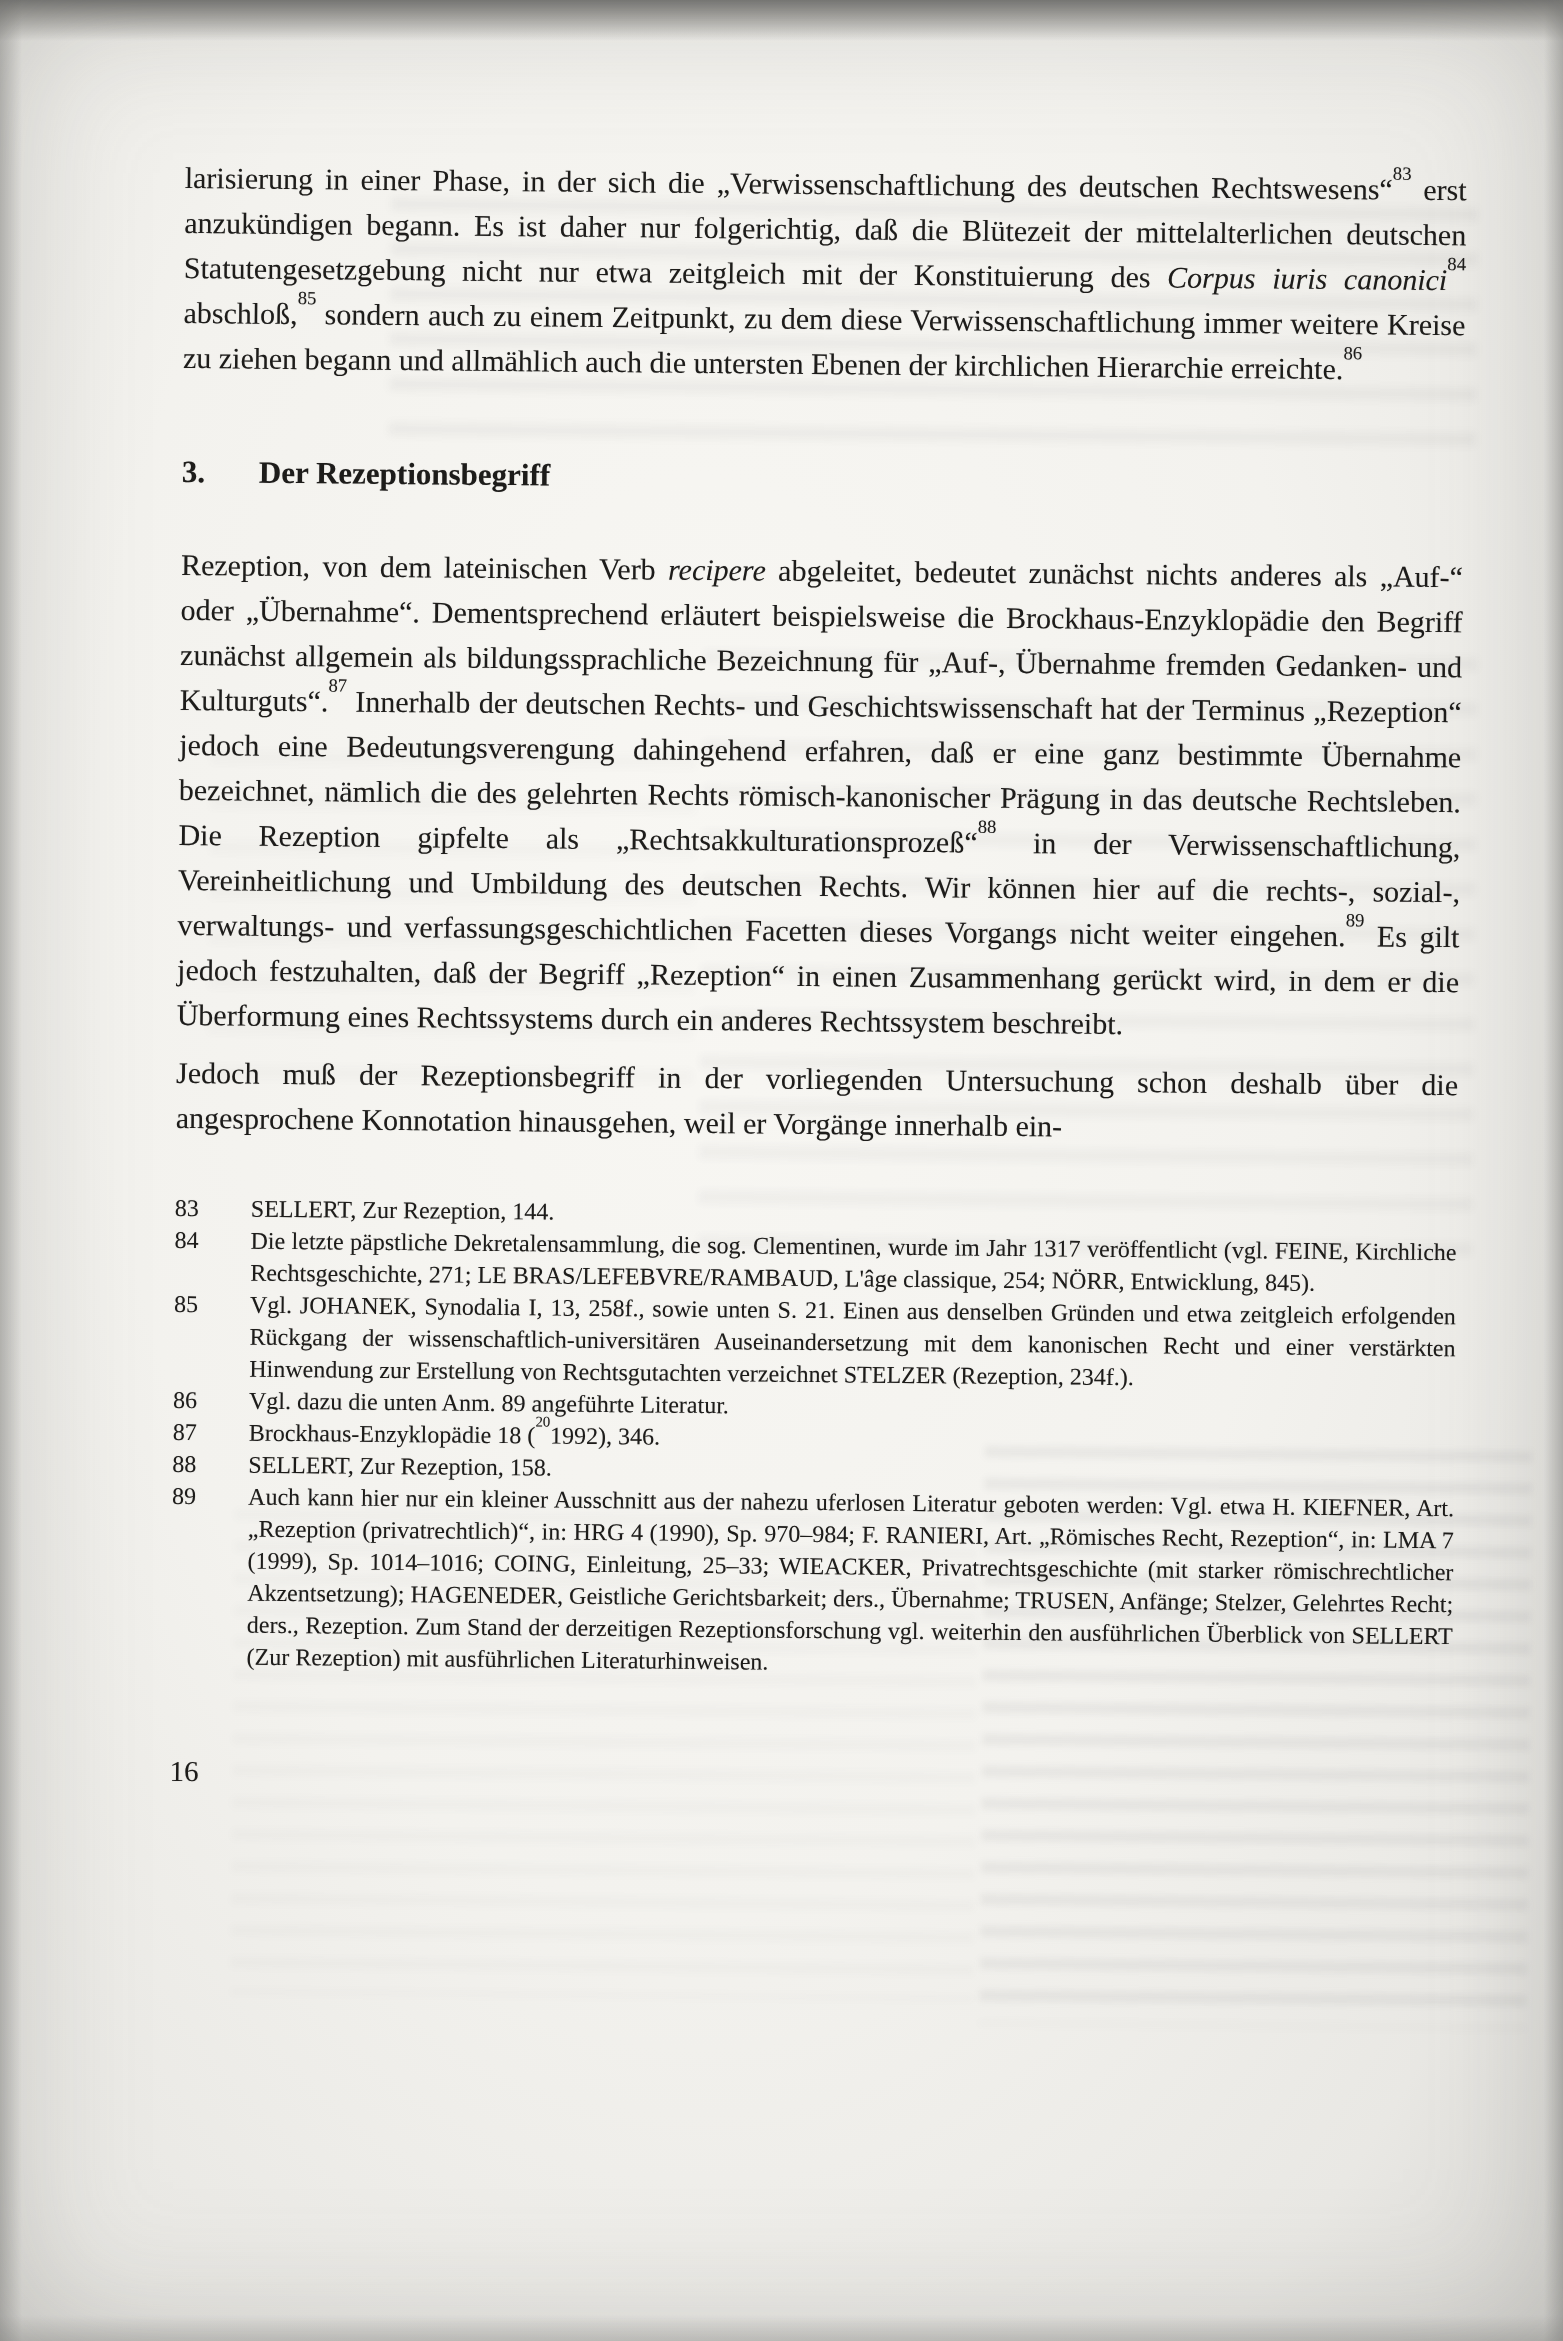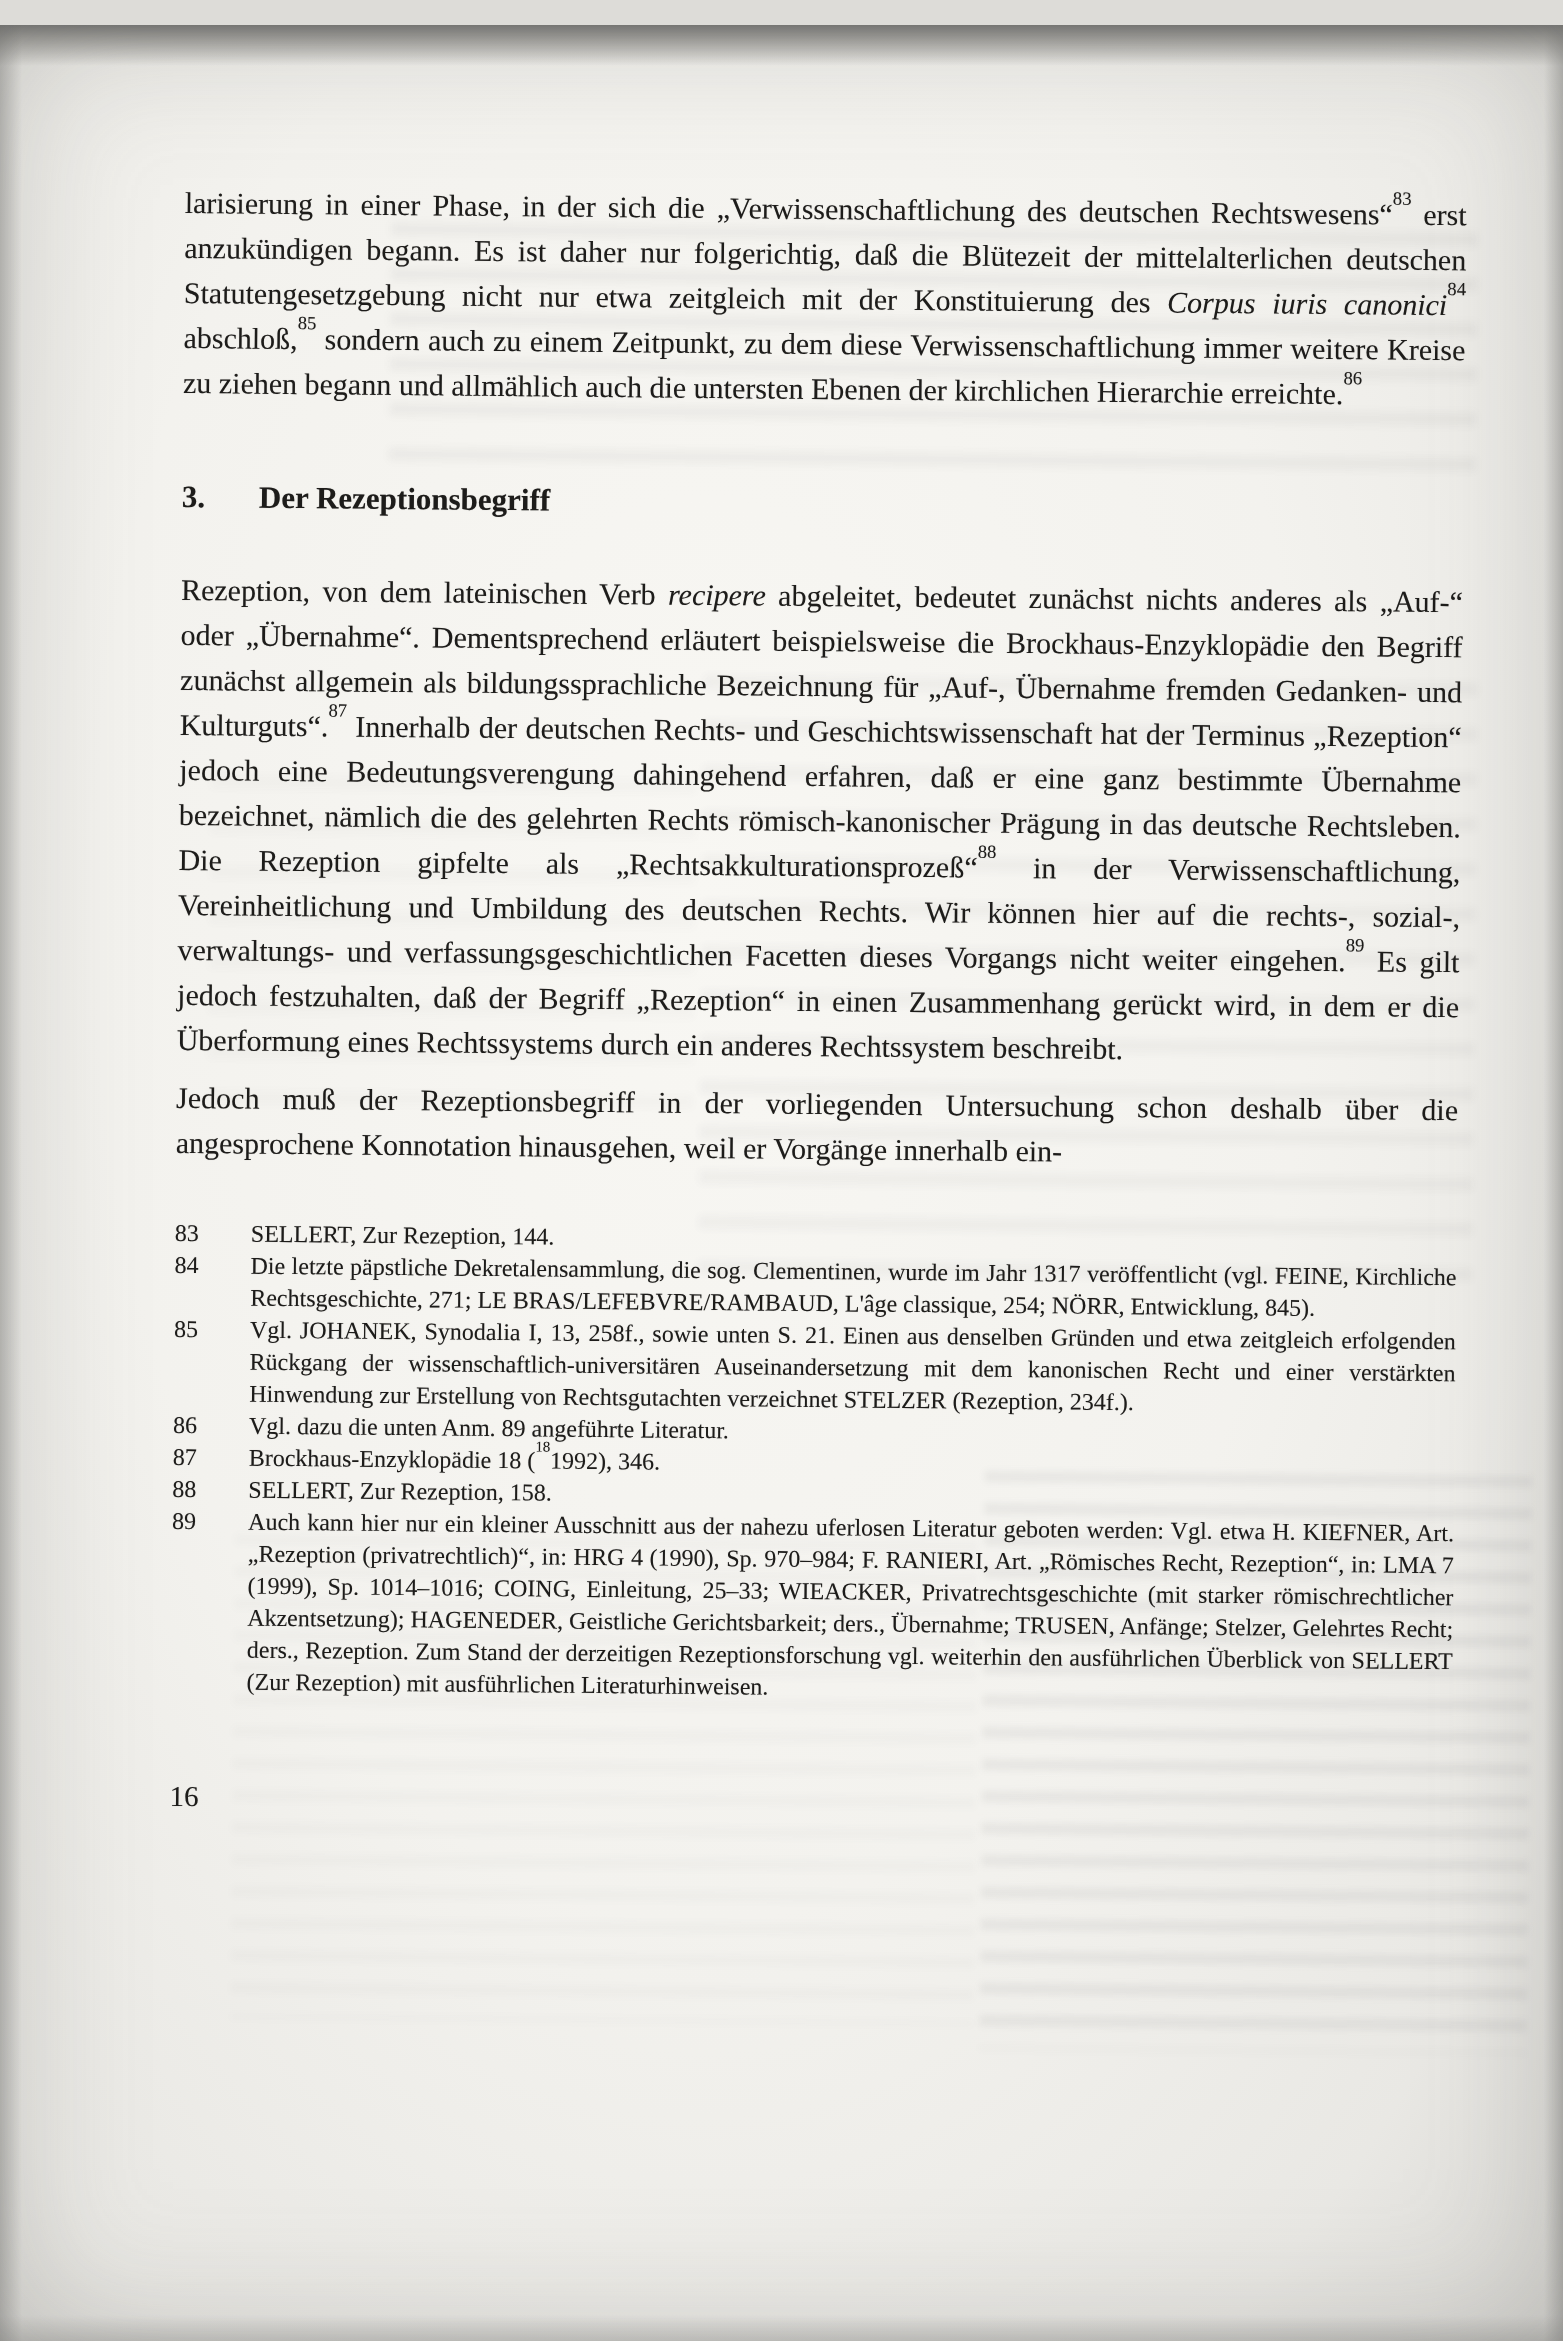--- a/index.html
+++ b/index.html
@@ -6,21 +6,20 @@
   body {
     width: 1563px; height: 2342px;
     position: relative; overflow: hidden;
     background: #dddcd8;
     font-family: "Liberation Serif", "DejaVu Serif", serif;
     color: #1d1c1a;
   }
   #scan {
     position: absolute; inset: 0;
     background: radial-gradient(ellipse at 45% 38%, #f8f7f3 0%, #f3f2ee 50%, #e9e8e4 82%, #d9d8d4 100%);
-    margin-top: 25px;
   }
   
   .edge { position: absolute; pointer-events: none; }
   #edge-top {
     top: 0; left: 0; right: 0; height: 41px;
     background: linear-gradient(to bottom, #787876 0%, #9d9c98 30%, rgba(220,219,215,0) 100%);
   }
   #edge-left {
     top: 0; bottom: 0; left: 0; width: 22px;
     background: linear-gradient(to right, rgba(110,110,108,0.38), rgba(110,110,108,0));
@@ -129,21 +128,21 @@
         <span class="fn-text"><span>Vgl. JOHANEK, Synodalia I, 13, 258f., sowie unten S. 21. Einen aus denselben Gründen und etwa zeitgleich erfolgenden Rückgang der wissenschaftlich-universitären Auseinandersetzung mit dem kanonischen Recht und einer verstärkten Hinwendung zur Erstellung von Rechtsgutachten verzeichnet STELZER (Rezeption, 234f.).</span></span>
       </div>
 
       <div class="footnote">
         <span class="fn-num">86</span>
         <span class="fn-text"><span>Vgl. dazu die unten Anm. 89 angeführte Literatur.</span></span>
       </div>
 
       <div class="footnote">
         <span class="fn-num">87</span>
-        <span class="fn-text"><span>Brockhaus-Enzyklopädie 18 (</span><sup>18</sup><span>1992), 346.</span></span>
+        <span class="fn-text"><span>Brockhaus-Enzyklopädie 18 (</span><sup>20</sup><span>1992), 346.</span></span>
       </div>
 
       <div class="footnote">
         <span class="fn-num">88</span>
         <span class="fn-text"><span>SELLERT, Zur Rezeption, 158.</span></span>
       </div>
 
       <div class="footnote">
         <span class="fn-num">89</span>
         <span class="fn-text"><span>Auch kann hier nur ein kleiner Ausschnitt aus der nahezu uferlosen Literatur geboten werden: Vgl. etwa H. KIEFNER, Art. „Rezeption (privatrechtlich)“, in: HRG 4 (1990), Sp. 970–984; F. RANIERI, Art. „Römisches Recht, Rezeption“, in: LMA 7 (1999), Sp. 1014–1016; COING, Einleitung, 25–33; WIEACKER, Privatrechtsgeschichte (mit starker römischrechtlicher Akzentsetzung); HAGENEDER, Geistliche Gerichtsbarkeit; ders., Übernahme; TRUSEN, Anfänge; Stelzer, Gelehrtes Recht; ders., Rezeption. Zum Stand der derzeitigen Rezeptionsforschung vgl. weiterhin den ausführlichen Überblick von SELLERT (Zur Rezeption) mit ausführlichen Literaturhinweisen.</span></span>

